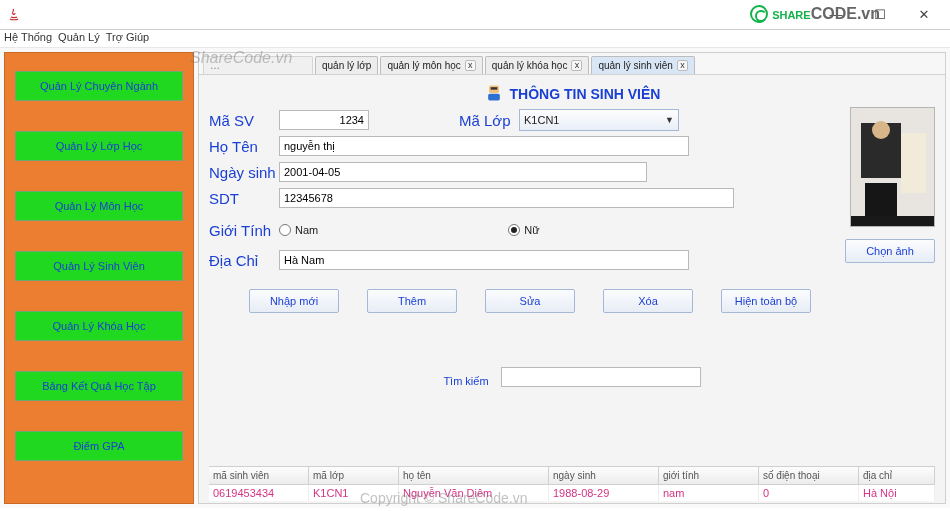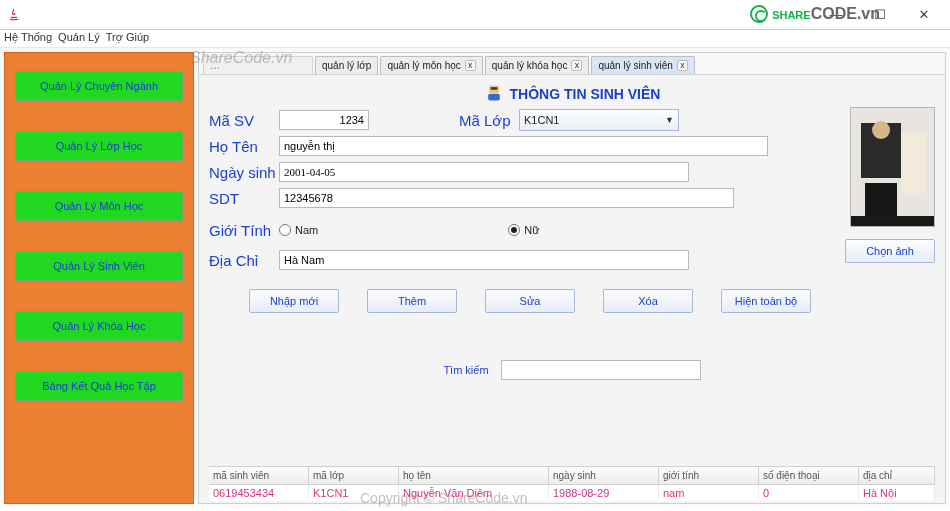--- a/index.html
+++ b/index.html
@@ -25,21 +25,21 @@
   .lab { width:70px; color:#1a3fd4; font-size:15px; }
   .tf { height:20px; border:1px solid #b9b9b9; background:#fff; padding:0 4px; font-size:11px; }
   .combo { height:22px; border:1px solid #a5b8d8; background:linear-gradient(#fdfdfd,#e9eef7); padding:0 4px; font-size:11px; display:flex; align-items:center; justify-content:space-between; width:160px; }
   .combo .arrow { font-size:9px; color:#333; }
   .radio { display:inline-flex; align-items:center; gap:4px; margin-right:40px; font-size:11px; }
   .radio .dot { width:12px;height:12px;border:1px solid #777;border-radius:50%;display:inline-flex;align-items:center;justify-content:center;background:#fff; }
   .radio .dot .inner { width:6px;height:6px;border-radius:50%;background:#222; }
   .photo { position:absolute; right:0; top:0; width:85px; height:120px; border:1px solid #b5b5b5; background:#eee; overflow:hidden; }
   .btn { height:24px; padding:0 12px; min-width:90px; border:1px solid #a5b8d8; background:linear-gradient(#fbfcfe,#e7edf6); color:#1a3fd4; font-size:11px; display:inline-flex; align-items:center; justify-content:center; border-radius:2px; }
   .actionrow { display:flex; gap:28px; margin:16px 0 0 40px; }
-  .searchrow { display:flex; align-items:center; justify-content:center; gap:12px; height:34px; margin-top:40px; }
+  .searchrow { display:flex; align-items:flex-end; justify-content:center; gap:12px; height:34px; margin-top:40px; }
   .table { border-top:1px solid #cfcfcf; margin-top:auto; }
   .table .hdr { display:flex; background:linear-gradient(#fdfdfd,#ececec); border-bottom:1px solid #d0d0d0; }
   .table .hdr .c { padding:3px 4px; font-size:10px; color:#555; border-right:1px solid #d0d0d0; }
   .table .row { display:flex; background:#fff; }
   .table .row .c { padding:2px 4px; font-size:11px; color:#d63384; border-right:1px solid #eee; }
   .c0{width:100px}.c1{width:90px}.c2{width:150px}.c3{width:110px}.c4{width:100px}.c5{width:100px}.c6{flex:1}
   .watermark1 { position:absolute; left:190px; top:49px; color:rgba(120,120,120,0.45); font-size:16px; font-style:italic; }
   .watermark2 { position:absolute; left:360px; bottom:5px; color:rgba(120,120,120,0.45); font-size:14px; }
   .brand { position:absolute; right:70px; top:5px; display:flex; align-items:center; gap:4px; font-weight:bold; }
   .brand .s1{color:#14b24a;font-size:11px;} .brand .s2{color:#666;font-size:16px;}
@@ -73,20 +73,21 @@
 
 <div class="outer">
 
   <div class="sidebar">
     <div class="navbtn">Quản Lý Chuyên Ngành</div>
     <div class="navbtn">Quản Lý Lớp Học</div>
     <div class="navbtn">Quản Lý Môn Học</div>
     <div class="navbtn">Quản Lý Sinh Viên</div>
     <div class="navbtn">Quản Lý Khóa Học</div>
     <div class="navbtn">Bảng Kết Quả Học Tập</div>
+    <div class="navbtn">Điểm GPA</div>
   </div>
 
   <div class="main">
 
     <div class="tabstrip">
       <div class="tab" style="width:110px;opacity:.6">
           <span>…</span>
         </div>
       <div class="tab">
           <span>quản lý lớp</span>
@@ -123,25 +124,25 @@
           <span class="lab">Mã SV</span>
           <input class="tf" style="width: 90px; text-align: right;" value="1234">
           <span class="lab" style="width:60px;margin-left:90px">Mã Lớp</span>
           <div class="combo">
             <span>K1CN1</span>
             <span class="arrow">▼</span>
           </div>
         </div>
         <div class="frow">
           <span class="lab">Họ Tên</span>
-          <input class="tf" style="width: 489px;" value="nguyễn thị">
+          <input class="tf" style="width: 410px;" value="nguyễn thị">
         </div>
         <div class="frow">
           <span class="lab">Ngày sinh</span>
-          <input class="tf" style="width: 410px; font-family: Liberation Serif, serif;" value="2001-04-05">
+          <input class="tf" style="width: 368px;" value="2001-04-05">
         </div>
         <div class="frow">
           <span class="lab">SDT</span>
           <input class="tf" style="width: 455px;" value="12345678">
         </div>
         <div class="frow" style="margin-top:6px">
           <span class="lab">Giới Tính</span>
           <label class="radio">
             <span class="dot"></span>
             <span>Nam</span>

